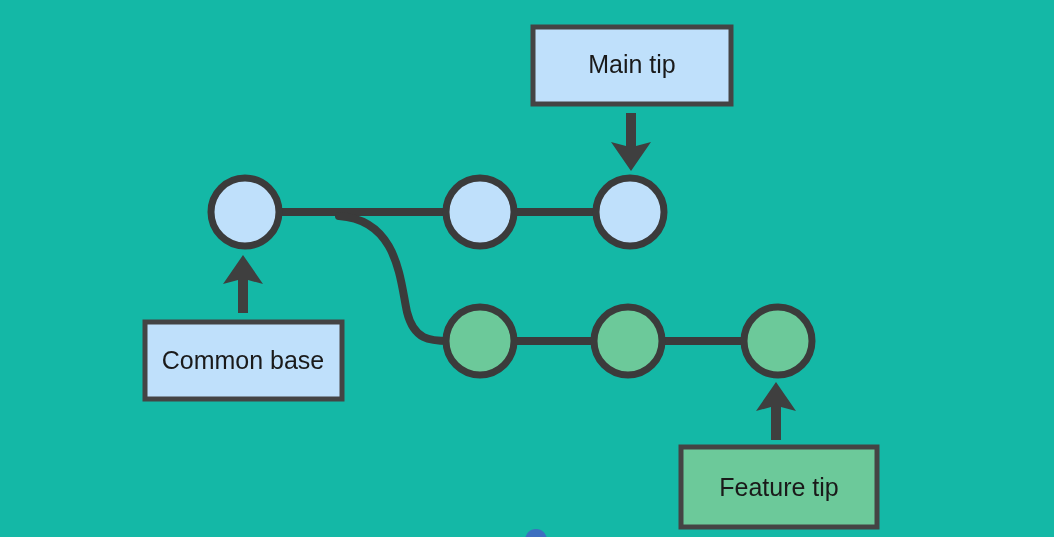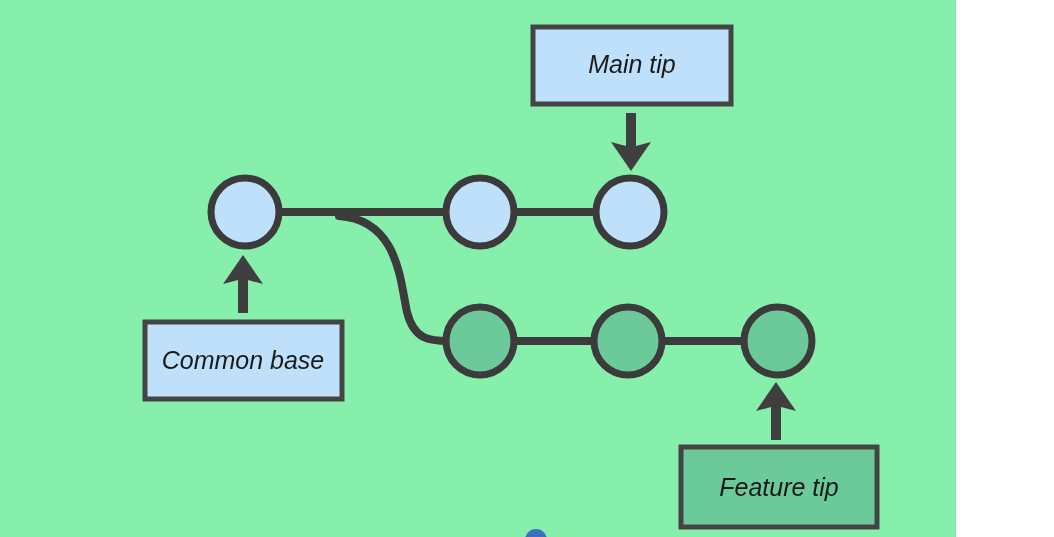--- a/index.html
+++ b/index.html
@@ -3,26 +3,25 @@
 <meta charset="utf-8">
 <title>Git branch diagram</title>
 <style>
   html, body {
     margin: 0;
     padding: 0;
     background: #ffffff;
   }
   #canvas {
     position: relative;
-    width: 956px;
+    width: 1054px;
     height: 537px;
-    background: #86efac;
+    background: #14b8a6;
     overflow: hidden;
     font-family: "Liberation Sans", sans-serif;
-    font-style: italic;
   }
   #diagram-svg {
     position: absolute;
     left: 0;
     top: 0;
     width: 1054px;
     height: 537px;
     display: block;
   }
   .label-box-text {

